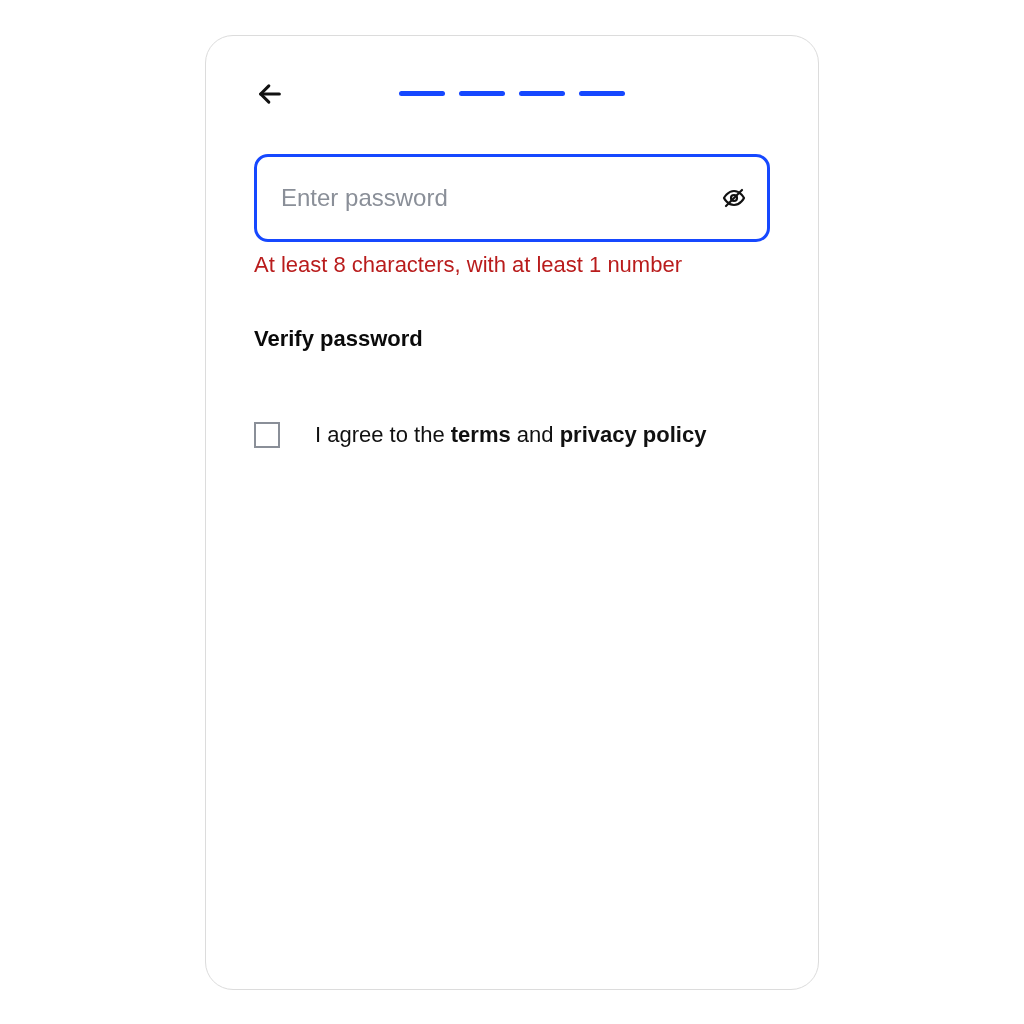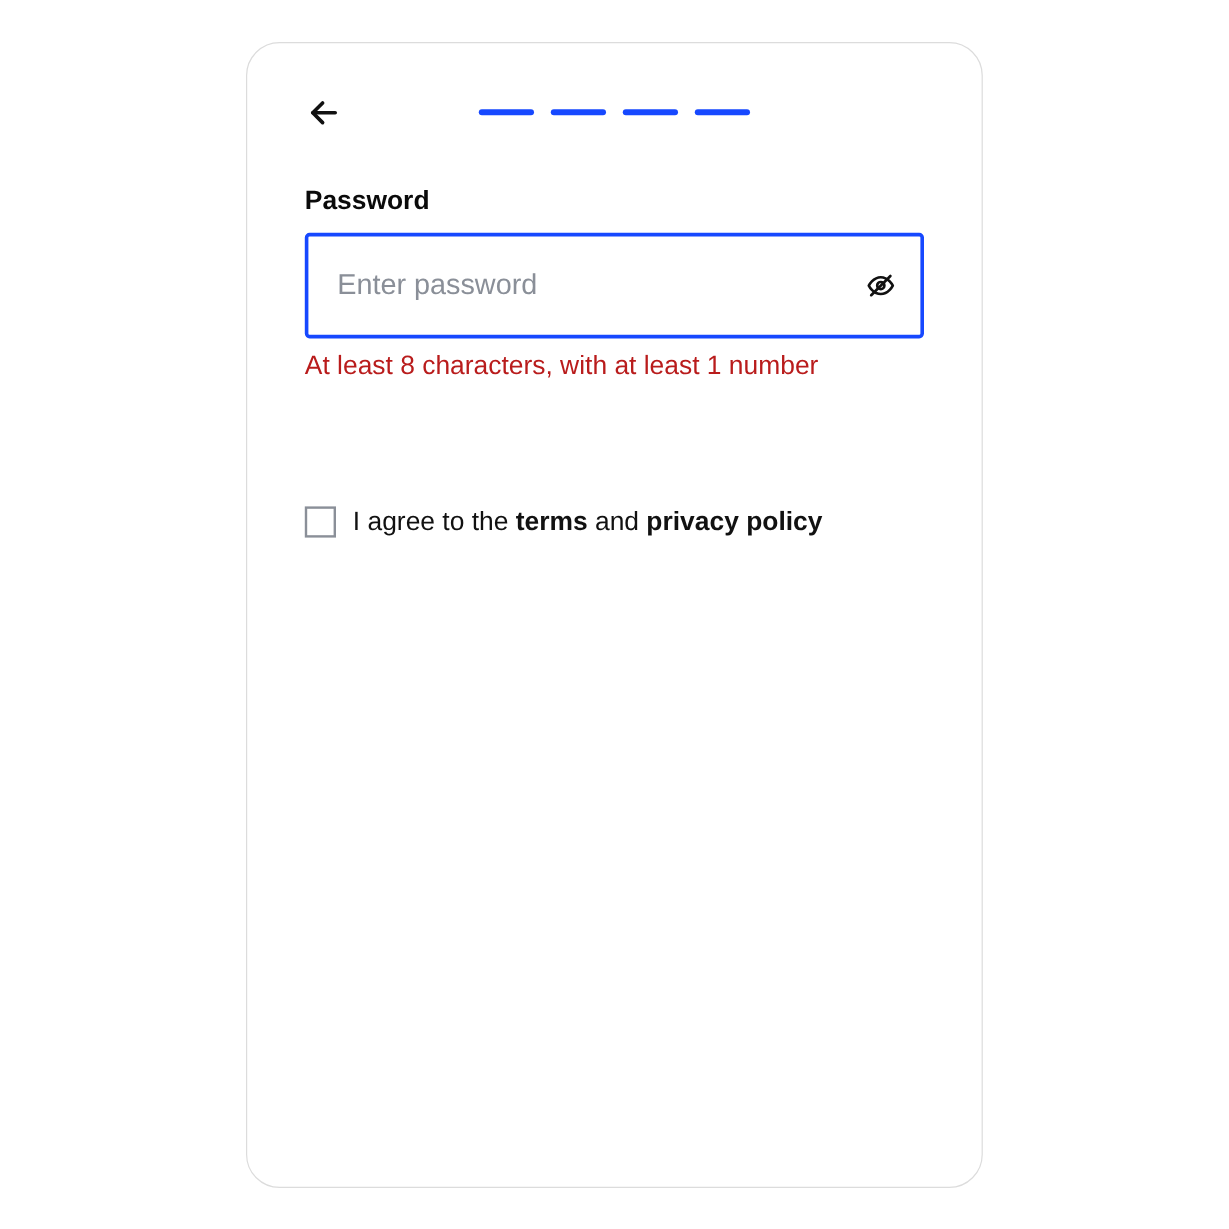--- a/index.html
+++ b/index.html
@@ -68,21 +68,21 @@
     color: #0a0a0a;
     margin-bottom: 14px;
   }
   .field-wrap {
     position: relative;
     margin-bottom: 10px;
   }
   .input {
     width: 100%;
     height: 88px;
-    border-radius: 4px;
+    border-radius: 14px;
     border: 1px solid #8a8f98;
     padding: 0 64px 0 26px;
     font-size: 24px;
     color: #111;
     outline: none;
     background: #fff;
   }
   .input::placeholder { color: #8a8f98; }
   .input.focused {
     border: 3px solid #1648ff;
@@ -103,21 +103,21 @@
   }
   .hint {
     font-size: 22px;
     color: #b91c1c;
     margin-bottom: 48px;
   }
   .verify-block { margin-bottom: 56px; }
   .consent-row {
     display: flex;
     align-items: center;
-    gap: 14px;
+    gap: 35px;
     margin-bottom: 44px;
   }
   .checkbox {
     width: 26px;
     height: 26px;
     border: 2px solid #8a8f98;
     background: #fff;
     cursor: pointer;
     flex-shrink: 0;
   }
@@ -156,34 +156,34 @@
     <div class="progress">
       <div class="seg"></div>
       <div class="seg"></div>
       <div class="seg"></div>
       <div class="seg"></div>
     </div>
   </div>
 
 
 
-  <div class="label">Password</div>
   <div class="field-wrap">
     <input type="password" class="input focused" placeholder="Enter password" style="">
     <div class="eye-btn">
       <svg width="24" height="24" viewBox="0 0 24 24" fill="none" stroke="currentColor" stroke-width="2.2" stroke-linecap="round" stroke-linejoin="round">
         <path d="M2 12s3.5-7 10-7 10 7 10 7-3.5 7-10 7S2 12 2 12z"></path>
         <circle cx="12" cy="12" r="3"></circle>
         <line x1="4" y1="20" x2="20" y2="4"></line>
       </svg>
     </div>
   </div>
   <div class="hint">At least 8 characters, with at least 1 number</div>
 
   <div class="verify-block">
+    <div class="label">Verify password</div>
   </div>
 
   <div class="consent-row">
     <div class="checkbox"></div>
     <div class="consent-text">
       <span>I agree to the </span><span class="link">terms</span><span> and </span><span class="link">privacy policy</span>
     </div>
   </div>
 
 

